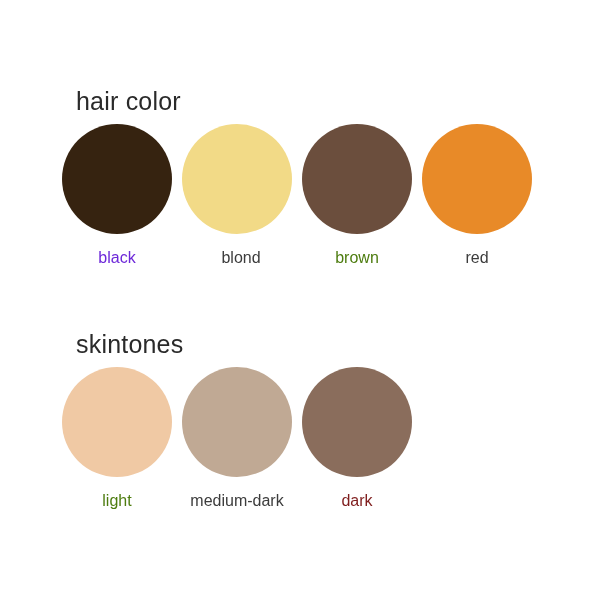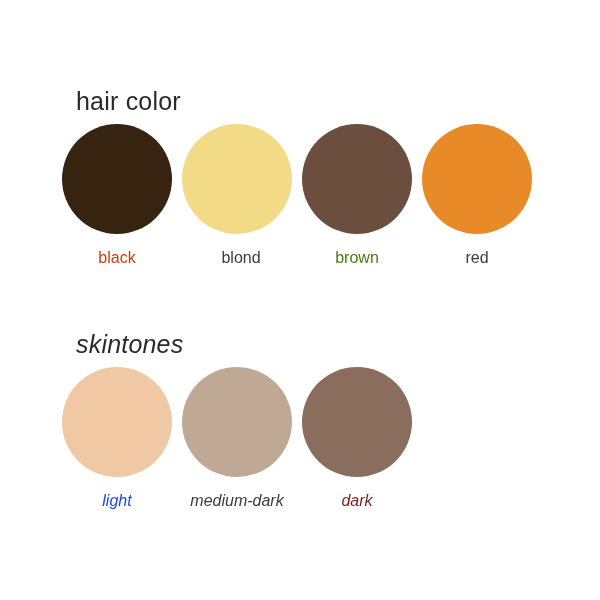--- a/index.html
+++ b/index.html
@@ -23,21 +23,21 @@
     width: 600px;
     height: 424px;
   }
 
   .section {
     position: absolute;
     left: 62px;
   }
 
   #section-hair-color { top: 86px; }
-  #section-skintones  { top: 329px; font-style: italic; }
+  #section-skintones  { top: 329px; }
 
   .section-heading {
     font-size: 25px;
     font-weight: 300;
     color: #2a2a2a;
     letter-spacing: 0.2px;
     line-height: 30px;
     margin: 0 0 8px 0;
     padding-left: 14px;
     white-space: nowrap;
@@ -78,21 +78,21 @@
 <body style="background: rgb(255, 255, 255);">
 
 <div class="palette">
 
   <div class="section" id="section-hair-color">
     <div class="section-heading" style="color: rgb(42, 42, 42);">hair color</div>
     <div class="swatch-row">
 
       <div class="swatch">
         <span class="swatch-circle" style="background-color: rgb(54, 35, 16);"></span>
-        <span class="swatch-label" style="color: #c2410c;">black</span>
+        <span class="swatch-label" style="color: #6d28d9;">black</span>
       </div>
 
       <div class="swatch">
         <span class="swatch-circle" style="background-color: rgb(242, 218, 135);"></span>
         <span class="swatch-label" style="color: rgb(60, 60, 60); margin-left: 8px;">blond</span>
       </div>
 
       <div class="swatch">
         <span class="swatch-circle" style="background-color: rgb(107, 78, 61);"></span>
         <span class="swatch-label" style="color: #4d7c0f;">brown</span>
@@ -105,21 +105,21 @@
 
     </div>
   </div>
 
   <div class="section" id="section-skintones">
     <div class="section-heading" style="color: rgb(42, 42, 42);">skintones</div>
     <div class="swatch-row">
 
       <div class="swatch">
         <span class="swatch-circle" style="background-color: rgb(240, 201, 164);"></span>
-        <span class="swatch-label" style="color: #1d4ed8;">light</span>
+        <span class="swatch-label" style="color: #4d7c0f;">light</span>
       </div>
 
       <div class="swatch">
         <span class="swatch-circle" style="background-color: rgb(192, 169, 148);"></span>
         <span class="swatch-label" style="color: rgb(60, 60, 60);">medium-dark</span>
       </div>
 
       <div class="swatch">
         <span class="swatch-circle" style="background-color: rgb(138, 109, 92);"></span>
         <span class="swatch-label" style="color: #7f1d1d;">dark</span>

